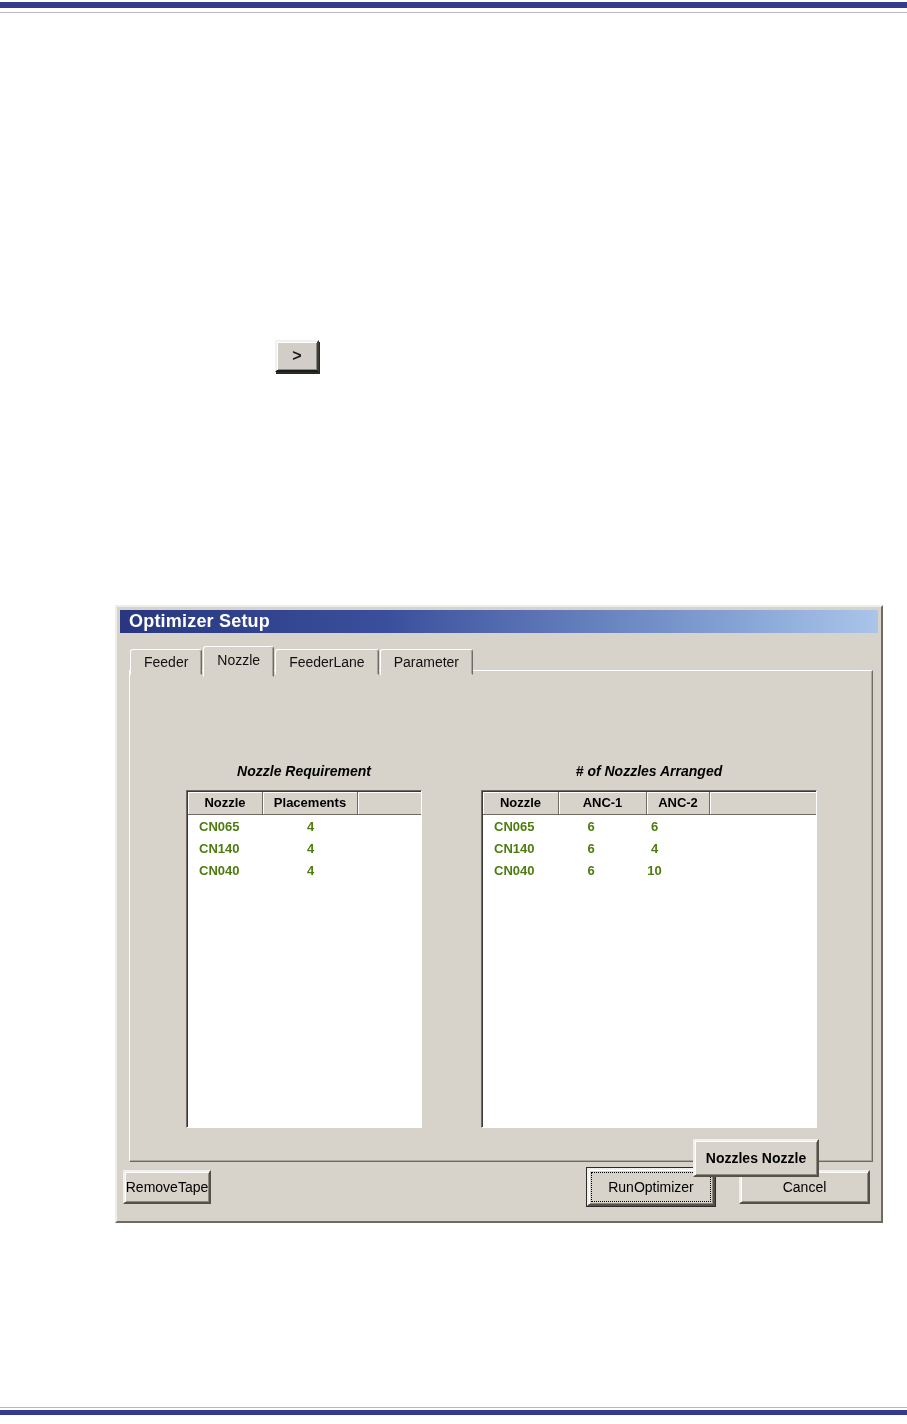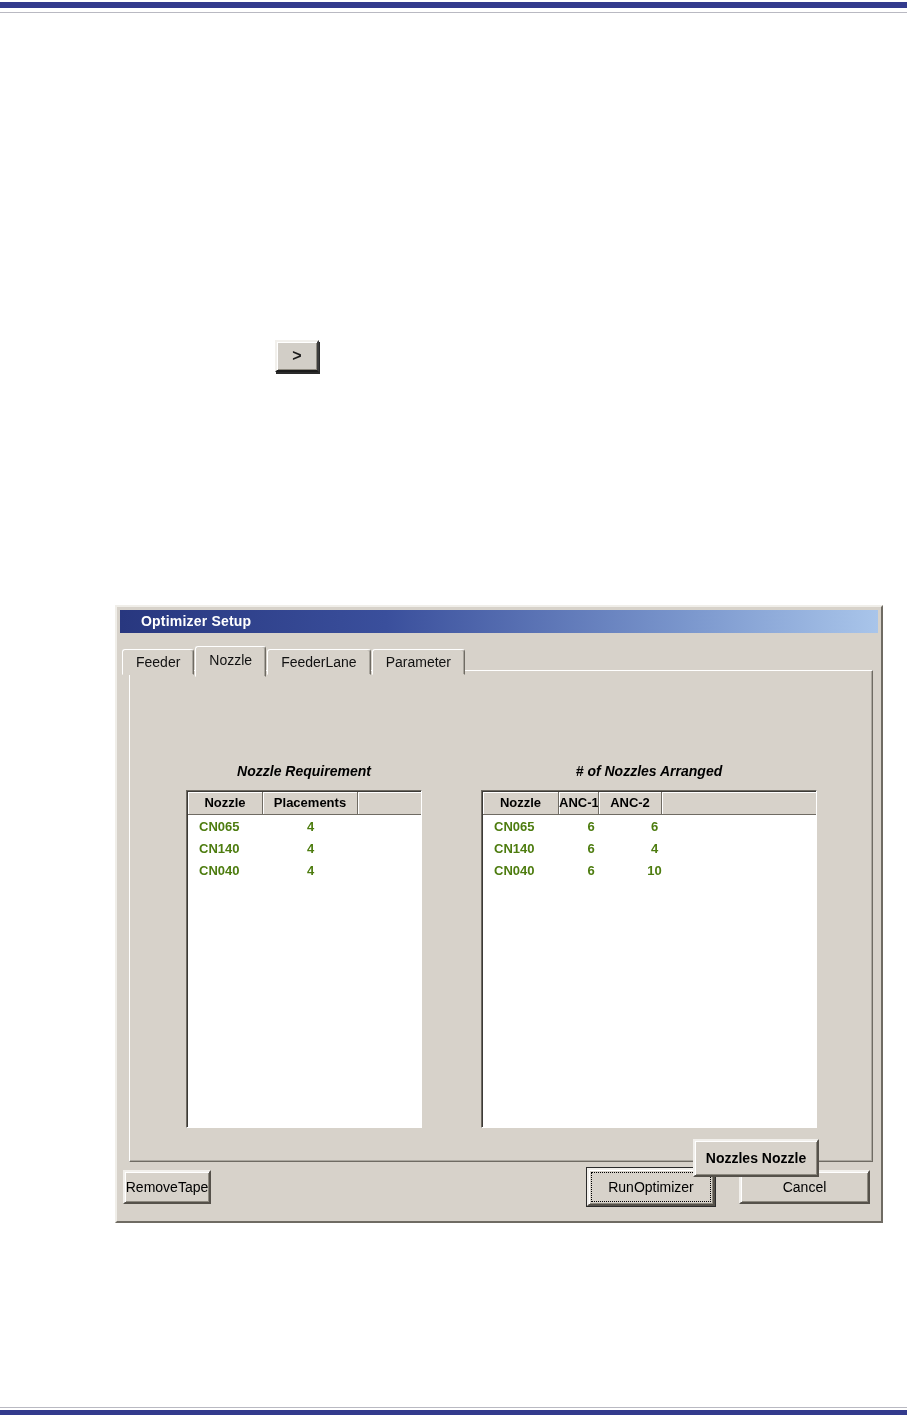--- a/index.html
+++ b/index.html
@@ -22,26 +22,26 @@
 
   
   .dialog {
     position:absolute; left:115px; top:605px; width:768px; height:618px;
     background:#d7d2ca;
     border:2px solid; border-color:#f0eee9 #6f6b63 #6f6b63 #f0eee9;
   }
   .titlebar {
     position:absolute; left:3px; top:3px; right:3px; height:23px;
     background:linear-gradient(90deg, #28377f 0%, #3a4f9c 35%, #7b97cd 75%, #a9c5ea 100%);
-    color:#ffffff; font-weight:bold; font-size:14px; line-height:23px;
-    padding-left:21px; letter-spacing:.2px;
+    color:#ffffff; font-weight:bold; font-size:18px; line-height:23px;
+    padding-left:9px; letter-spacing:.2px;
   }
 
   
-  .tabstrip { position:absolute; left:5px; top:34px; height:34px; display:flex; align-items:flex-end; z-index:3;text-align:right; }
+  .tabstrip { position:absolute; left:13px; top:34px; height:34px; display:flex; align-items:flex-end; z-index:3;text-align:right; }
   .tab {
     position:relative; background:#d7d2ca; color:#111;
     font-size:14px; height:26px; line-height:24px; padding:0 13px;
     border:1px solid; border-color:#ffffff #6f6b63 #d7d2ca #ffffff;
     border-radius:3px 3px 0 0;
     box-shadow: inset -1px 0 0 #a8a49c;
     cursor:pointer; margin-right:1px;
   }
   .tab.active {
     height:31px; line-height:26px; z-index:4; font-size:14px;
@@ -80,21 +80,21 @@
     overflow:hidden; white-space:nowrap; cursor:pointer;
   }
   .body-rows { padding:4px 0 0 12px; }
   .data-row { display:flex; height:22px; font-weight:bold; font-size:13px; color:#4d7c0f; cursor:default; }
   .cell { white-space:nowrap; }
 
   
   .lw0 { width:75px; } .lw1 { width:95px; } .lw2 { flex:1; border-right:none; }
   .l-r0 { width:64px; text-align:left; } .l-r1 { width:95px; text-align:center; }
   
-  .rw0 { width:76px; } .rw1 { width:40px; } .rw2 { width:63px; } .rw3 { flex:1; border-right:none; }
+  .rw0 { width:76px; } .rw1 { width:88px; } .rw2 { width:63px; } .rw3 { flex:1; border-right:none; }
   .r-r0 { width:65px; text-align:left; } .r-r1 { width:64px; text-align:center; } .r-r2 { width:63px; text-align:center; }
 
   
   .btn {
     position:absolute; background:#d7d2ca; color:#000; text-align:center;
     border:2px solid; border-color:#f2f0ec #55514a #55514a #f2f0ec;
     box-shadow: inset 1px 1px 0 #ffffff, inset -1px -1px 0 #8d897f;
     font-size:14px; cursor:pointer;
   }
   .btn-assign { left:563px; top:468px; width:126px; height:38px; font-weight:bold; line-height:33px; }

